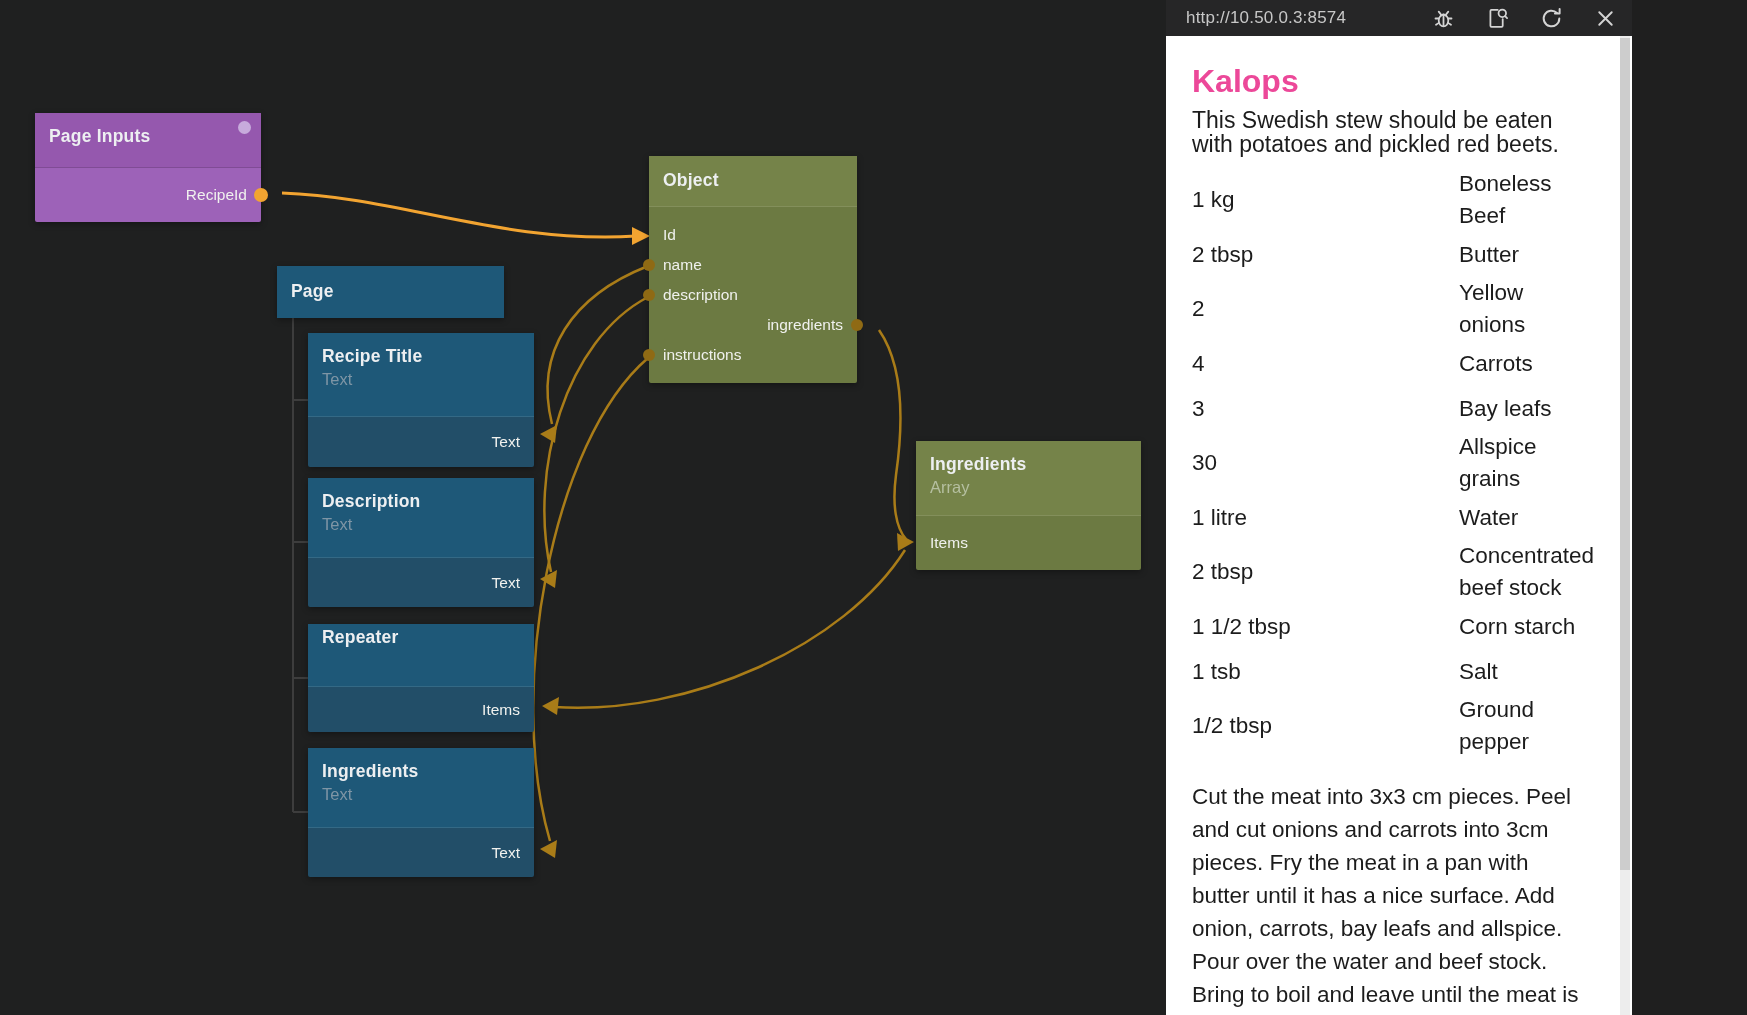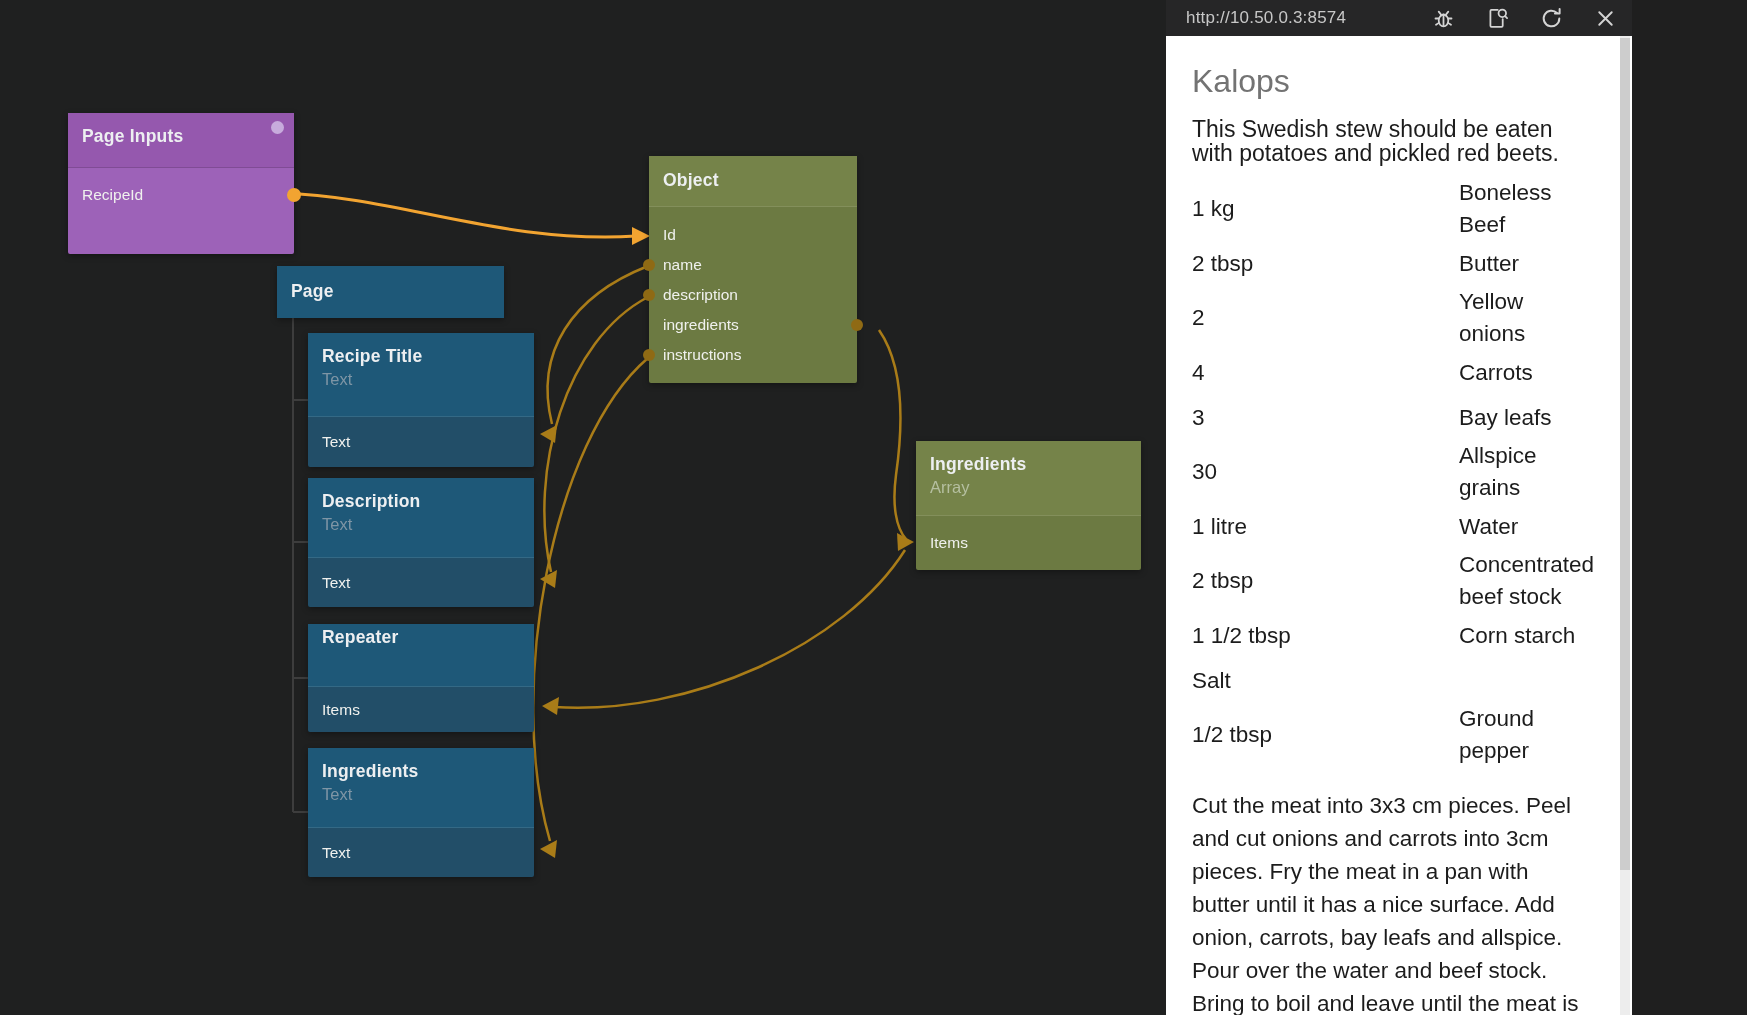--- a/index.html
+++ b/index.html
@@ -12,21 +12,21 @@
   .canvas{position:absolute;left:0;top:0;width:1166px;height:1015px;background:#1f2020;}
   .wires{position:absolute;left:0;top:0;pointer-events:none;}
   .node{position:absolute;border-radius:2px;color:#edeff1;box-shadow:0 2px 6px rgba(0,0,0,.35);}
   .node-header{position:relative;box-sizing:border-box;padding:13px 14px 0 14px;}
   .node-title{display:block;font-size:17.5px;font-weight:700;letter-spacing:.2px;}
   .node-sub{display:block;font-size:16.5px;margin-top:3px;}
   .node-body{position:relative;box-sizing:border-box;}
   .hdiv{border-bottom:1px solid rgba(255,255,255,.10);}
   .port-row{position:relative;display:flex;align-items:center;box-sizing:border-box;
             font-size:15.5px;padding:0 14px;height:30px;color:#f0f1ee;}
-  .port-right{justify-content:flex-start;}
+  .port-right{justify-content:flex-end;}
   .dot-l{position:absolute;left:-6px;top:50%;margin-top:-6px;width:12px;height:12px;border-radius:50%;background:#8f6a14;}
   .dot-r{position:absolute;right:-6px;top:50%;margin-top:-6px;width:12px;height:12px;border-radius:50%;background:#8f6a14;}
   .dot-bright{background:#f2a431;width:14px;height:14px;margin-top:-7px;right:-7px;}
   
   .n-purple{background:#9d62b8;}
   .n-purple .node-header{background:#9558ae;border-bottom:1px solid rgba(0,0,0,.14);}
   .n-purple .port-row{height:54px;font-size:15.5px;}
   .status-dot{position:absolute;right:10px;top:8px;width:13px;height:13px;border-radius:50%;background:#c7abdc;}
   
   .n-blue{background:#224e68;}
@@ -37,21 +37,21 @@
   .n-green .node-header{background:#758349;}
   .n-green .node-sub{color:#b5bfa0;}
   
   .preview{position:absolute;left:1166px;top:0;width:466px;height:1015px;background:#ffffff;}
   .topbar{height:36px;background:#262627;display:flex;align-items:center;padding-left:20px;box-sizing:border-box;}
   .url{color:#c8c8c8;font-size:17px;letter-spacing:.2px;}
   .topbar-icons{margin-left:auto;display:flex;align-items:center;gap:29px;padding-right:14px;}
   .icon-btn{width:25px;height:25px;background:none;border:none;padding:0;cursor:pointer;color:#d4d4d4;display:flex;align-items:center;justify-content:center;}
   .icon-btn svg{display:block;}
   .content{padding:26px 47px 30px 26px;color:#1c1c1c;}
-  .content h1{margin:0 0 17px 0;font-size:32px;font-weight:400;line-height:38px;color:#737373;}
+  .content h1{margin:0 0 8px 0;font-size:32px;font-weight:700;line-height:38px;color:#ec4899;}
   .desc{margin:0 0 12px 0;font-size:23px;line-height:24px;}
   .ing-row{display:flex;align-items:center;min-height:45px;font-size:22.5px;line-height:32px;}
   .ing-qty{width:267px;flex-shrink:0;}
   .ing-name{flex:1;}
   .instructions{margin:22px 0 0 0;font-size:22.5px;line-height:33px;}
   .scrollbar{position:absolute;top:36px;right:2px;bottom:0;width:10px;background:#ededed;}
   .scroll-thumb{position:absolute;top:2px;left:0;width:10px;height:832px;background:#cdcdcd;}
 </style>
 </head>
 <body>
@@ -80,21 +80,21 @@
       <polygon points="540,579 557,570 555,588"></polygon>
       <polygon points="540,849 557,840 555,858"></polygon>
       <polygon points="914,542 897,533 898,551"></polygon>
       <polygon points="542,706 559,697 557,715"></polygon>
     </g>
 
     <path d="M 282 193 C 400 197, 500 244, 636 236" stroke="#f2a431" stroke-width="3" fill="none"></path>
     <polygon points="650,236 632,227 632,245" fill="#f2a431"></polygon>
   </svg>
 
-  <div class="node n-purple" style="left:68px;top:113px;width:226px;height:141px;">
+  <div class="node n-purple" style="left:35px;top:113px;width:226px;height:109px;">
     <div class="node-header" style="height:55px;">
       <span class="node-title">Page Inputs</span>
       <span class="status-dot"></span>
     </div>
     <div class="node-body">
       <div class="port-row port-right" style="height:54px;">
         <span>RecipeId</span>
         <span class="dot-r dot-bright"></span>
       </div>
     </div>
@@ -263,20 +263,21 @@
       </div>
       <div class="ing-row">
         <span class="ing-qty">2 tbsp</span>
         <span class="ing-name">Concentrated beef stock</span>
       </div>
       <div class="ing-row">
         <span class="ing-qty">1 1/2 tbsp</span>
         <span class="ing-name">Corn starch</span>
       </div>
       <div class="ing-row">
+        <span class="ing-qty">1 tsb</span>
         <span class="ing-name">Salt</span>
       </div>
       <div class="ing-row">
         <span class="ing-qty">1/2 tbsp</span>
         <span class="ing-name">Ground pepper</span>
       </div>
     </div>
 
     <p class="instructions">Cut the meat into 3x3 cm pieces. Peel and cut onions and carrots into 3cm pieces. Fry the meat in a pan with butter until it has a nice surface. Add onion, carrots, bay leafs and allspice. Pour over the water and beef stock. Bring to boil and leave until the meat is tender (2-3 hours depending on meet). Thicken the stew with the corn starch. Add salt and pepper.</p>
   </div>

